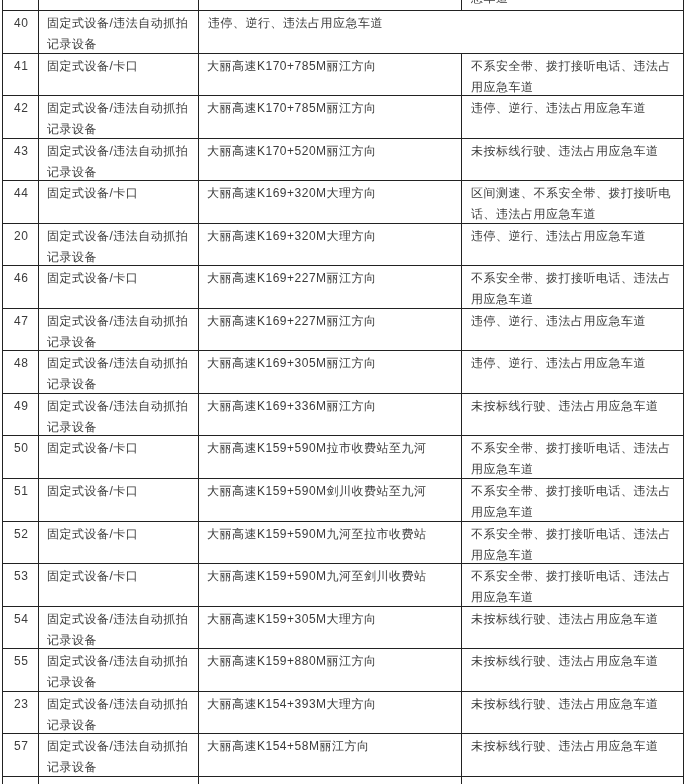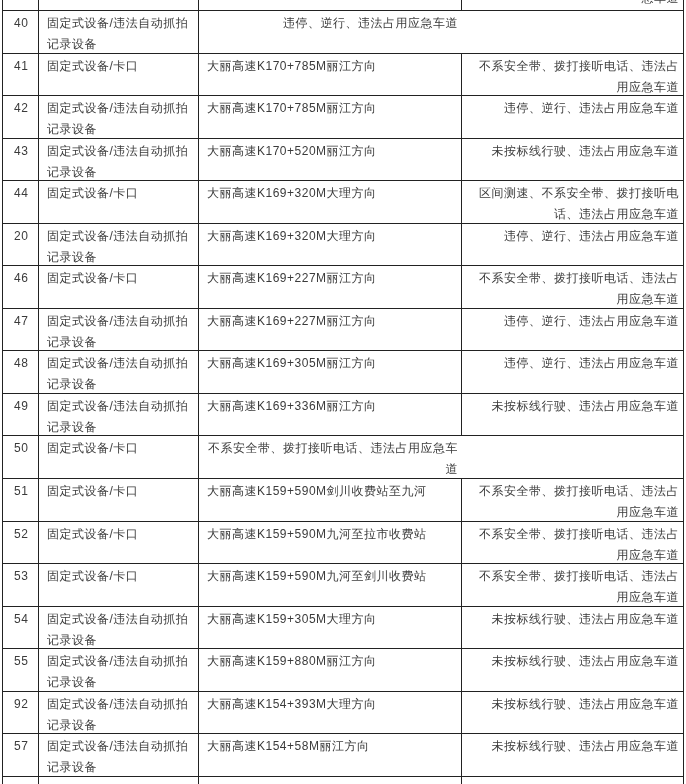--- a/index.html
+++ b/index.html
@@ -28,21 +28,21 @@
     border-right:1px solid #222;
     box-sizing:border-box;
     padding:2px 4px 0 8px;
     overflow:hidden;
     color:#3b3b3b;
     font-size:12px;
     line-height:21px;
     letter-spacing:0.5px;
   }
   .cell.c1{padding-left:11px;}
-  .cell.c4{border-right:none;padding-left:9px;text-align:right;}
+  .cell.c4{border-right:none;padding-left:9px;}
   .clip-bottom{display:block;margin-top:-14px;white-space:nowrap;}
   .clip-top{display:block;margin-top:4px;white-space:nowrap;}
 </style>
 </head>
 <body>
 
 <div class="page">
   <div class="tbl">
 
     <div class="row partial-top">
@@ -202,20 +202,23 @@
     </div>
   </div>
 
   <div class="row">
     <div class="cell c1">
       <span>50</span>
     </div>
     <div class="cell c2">
       <span>固定式设备/卡口</span>
     </div>
+    <div class="cell c3">
+      <span>大丽高速K159+590M拉市收费站至九河</span>
+    </div>
     <div class="cell c4">
       <span>不系安全带、拨打接听电话、违法占用应急车道</span>
     </div>
   </div>
 
   <div class="row">
     <div class="cell c1">
       <span>51</span>
     </div>
     <div class="cell c2">
@@ -284,21 +287,21 @@
     <div class="cell c3">
       <span>大丽高速K159+880M丽江方向</span>
     </div>
     <div class="cell c4">
       <span>未按标线行驶、违法占用应急车道</span>
     </div>
   </div>
 
   <div class="row">
     <div class="cell c1">
-      <span>92</span>
+      <span>23</span>
     </div>
     <div class="cell c2">
       <span>固定式设备/违法自动抓拍记录设备</span>
     </div>
     <div class="cell c3">
       <span>大丽高速K154+393M大理方向</span>
     </div>
     <div class="cell c4">
       <span>未按标线行驶、违法占用应急车道</span>
     </div>

